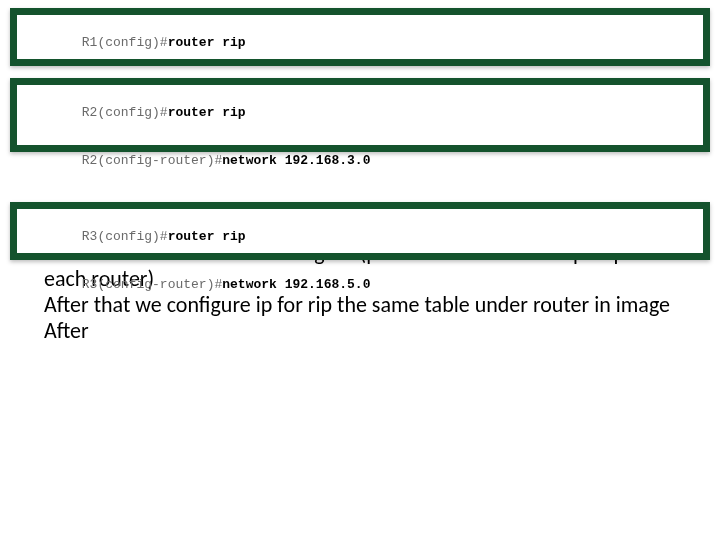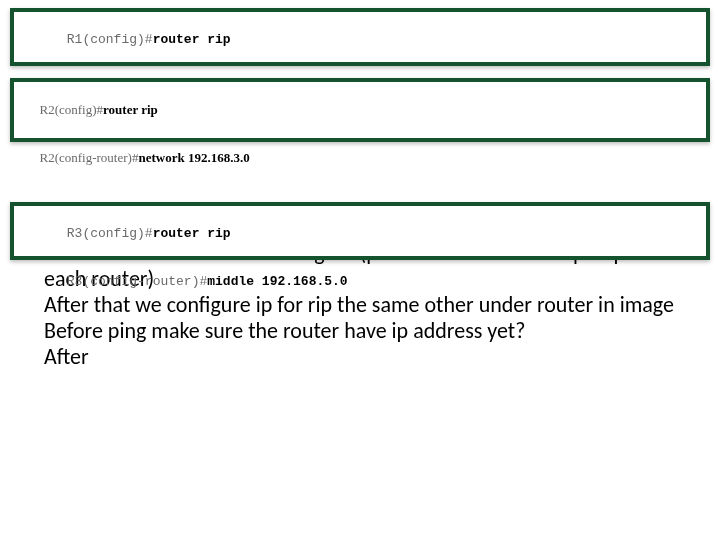--- a/index.html
+++ b/index.html
@@ -13,23 +13,23 @@
     overflow: hidden;
   }
   .page {
     position: relative;
     width: 720px;
     height: 540px;
   }
   .term-box {
     position: absolute;
     background: #ffffff;
-    border: 4px solid #14532d;
+    border: 7px solid #14532d;
     box-sizing: border-box;
-    padding: 4px 6px 4px 6px;
+    padding: 4px 6px 4px 18px;
     font-family: "Courier New", Courier, monospace;
     font-size: 13px;
     line-height: 16px;
     color: #555;
     box-shadow: 0 2px 4px rgba(0,0,0,0.25);
   }
   .term-line {
     white-space: pre;
   }
   .prompt {
@@ -53,48 +53,47 @@
     margin: 0;
   }
 </style>
 </head>
 <body>
 
 <div class="page">
 
   <div class="body-text">
     <p>The Router in the subnet configure (please see the table to put ip for each router)</p>
-    <p>After that we configure ip for rip the same other under router in image</p>
-    <p>Before ping make sure the router have ip address yet?</p>
+    <p>After that we configure ip for rip the same table under router in image</p>
     <p>After</p>
   </div>
 
   <div class="term-box" style="left:10px; top:8px; width:700px; height:58px;">
     <div class="term-line">
       <span class="prompt">R1(config)#</span><span class="cmd">router rip</span>
     </div>
     <div class="term-line">
       <span class="prompt">R1(config-router)#</span><span class="cmd">network 192.168.1.0</span>
     </div>
     <div class="term-line">
       <span class="prompt">R1(config-router)#</span><span class="cmd">network 192.168.2.0</span>
     </div>
   </div>
 
-  <div class="term-box" style="left:10px; top:78px; width:700px; height:64px;font-family:Liberation Serif, serif;">
+  <div class="term-box" style="left:10px; top:78px; width:700px; height:74px;">
     <div class="term-line">
       <span class="prompt">R2(config)#</span><span class="cmd">router rip</span>
     </div>
     <div class="term-line">
       <span class="prompt">R2(config-router)#</span><span class="cmd">network 192.168.3.0</span>
     </div>
   </div>
 
   <div class="term-box" style="left:10px; top:164px; width:700px; height:58px;margin-top:38px;">
     <div class="term-line">
       <span class="prompt">R3(config)#</span><span class="cmd">router rip</span>
     </div>
     <div class="term-line">
-      <span class="prompt">R3(config-router)#</span><span class="cmd">middle 192.168.5.0</span>
+      <span class="prompt">R3(config-router)#</span><span class="cmd">network 192.168.5.0</span>
     </div>
   </div>
 
 </div>
 
 </body></html>

